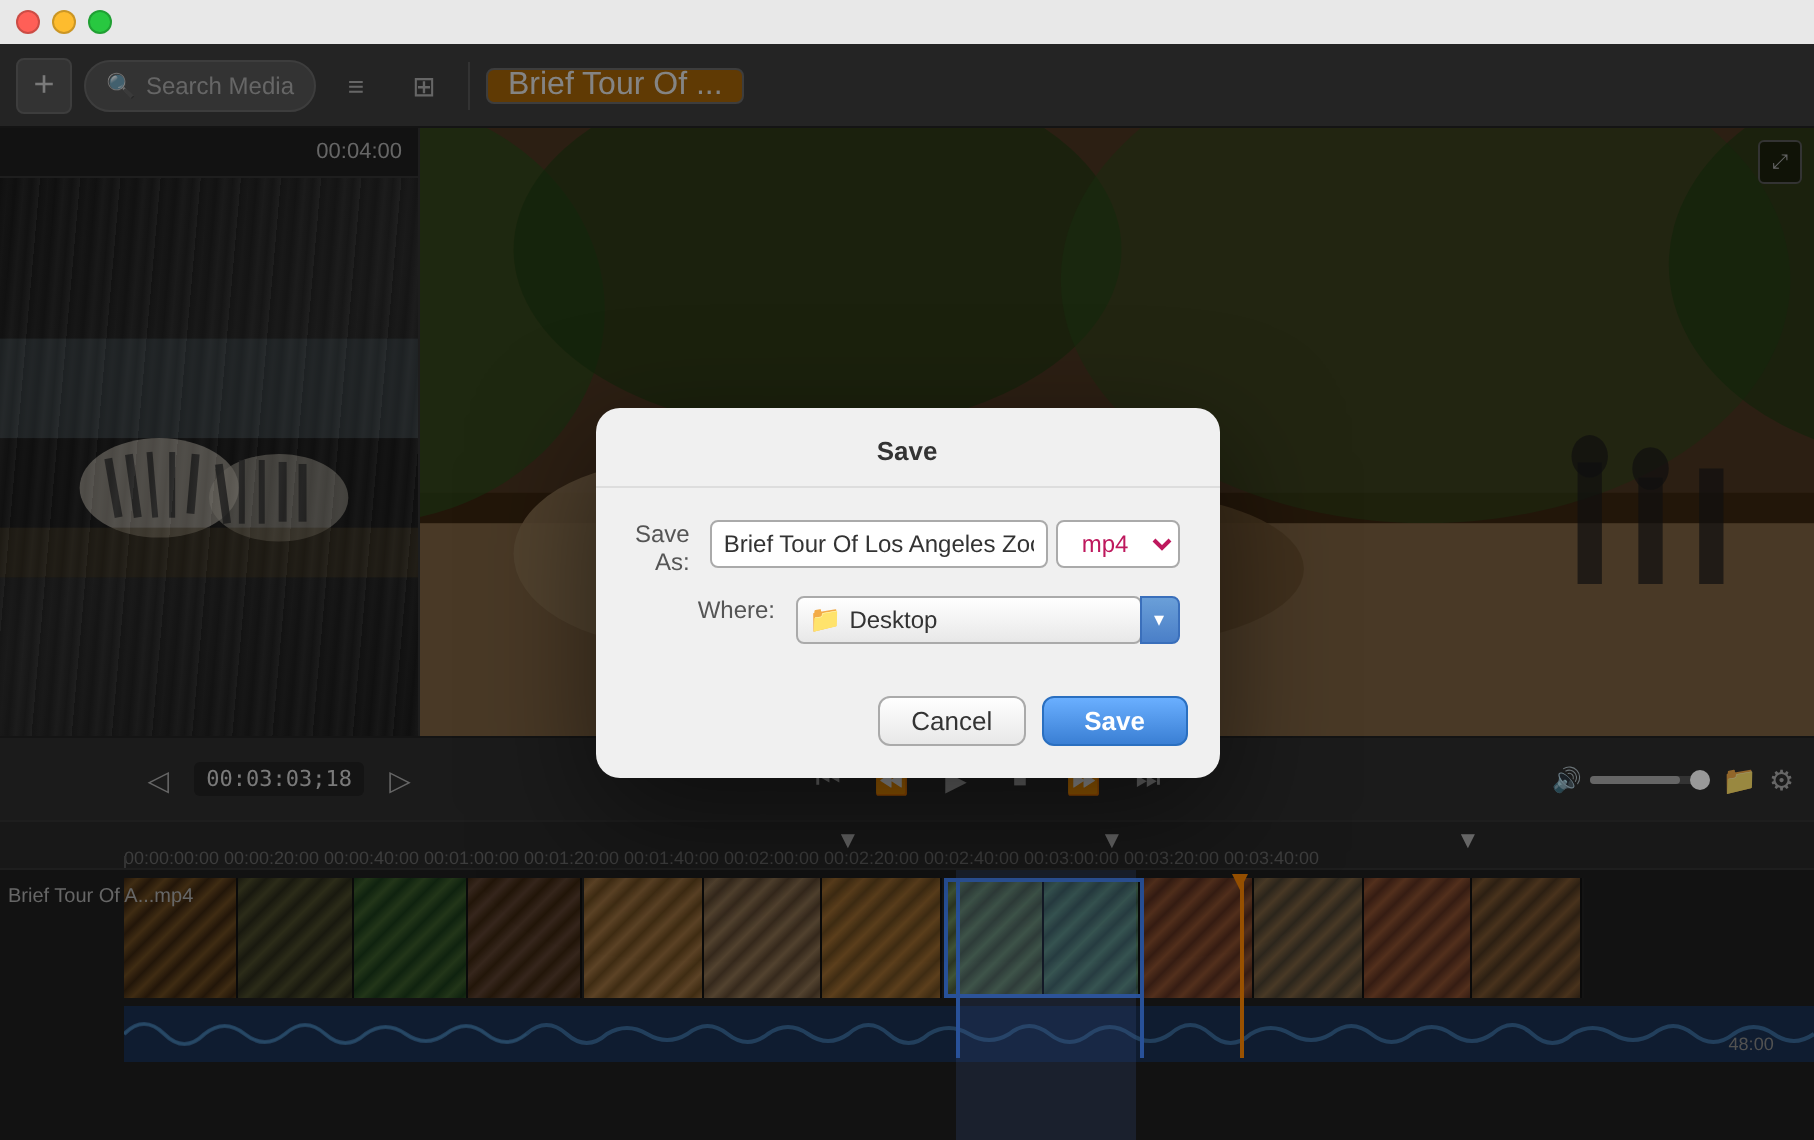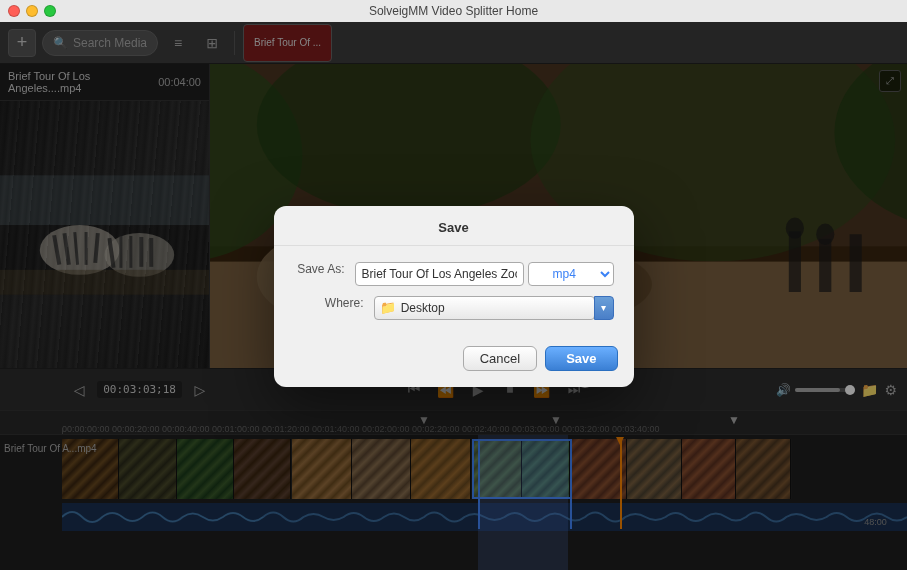--- a/index.html
+++ b/index.html
@@ -76,27 +76,27 @@
       font-size: 14px;
       display: flex; align-items: center; justify-content: center;
       cursor: pointer;
     }
     .toolbar-divider {
       width: 1px; height: 24px;
       background: #555;
       margin: 0 2px;
     }
     .toolbar-tab {
-      background: #7f1d1d;
+      background: #a16207;
       border: 1px solid #666;
       border-radius: 4px;
-      height: 38px;
+      height: 18px;
       padding: 0 10px;
       color: #ddd;
-      font-size: 10px;
+      font-size: 16px;
       display: flex; align-items: center;
       cursor: pointer;
     }
 
     
     .main-area {
       display: flex;
       height: calc(570px - 22px - 42px - 42px - 160px);
     }
 
@@ -326,21 +326,21 @@
       top: 22px; left: 0; right: 0; bottom: 0;
       background: rgba(0,0,0,0.4);
       display: flex;
       align-items: center;
       justify-content: center;
       z-index: 100;
     }
     .modal-dialog {
       background: #f0f0f0;
       border-radius: 12px;
-      width: 360px;
+      width: 312px;
       box-shadow: 0 20px 60px rgba(0,0,0,0.5);
       padding: 0 0 16px 0;
       font-family: -apple-system, BlinkMacSystemFont, sans-serif;
     }
     .modal-title-bar {
       text-align: center;
       padding: 14px 0 10px;
       font-size: 13px;
       font-weight: 600;
       color: #333;
@@ -369,23 +369,23 @@
       padding: 0 6px;
       font-size: 12px;
       background: white;
       color: #333;
     }
     .modal-dropdown {
       height: 24px;
       background: white;
       border: 1px solid #aaa;
       border-radius: 4px;
-      color: #3b82f6;
+      color: #be185d;
       font-size: 12px;
-      padding: 0 20px;
+      padding: 0 8px;
       margin-left: 4px;
       cursor: pointer;
     }
     .modal-where {
       display: flex;
       align-items: center;
       flex: 1;
     }
     .where-select {
       flex: 1;
@@ -437,21 +437,20 @@
   </style>
 </head>
 <body>
 
 <div class="title-bar">
   <div class="title-bar-buttons">
     <div class="tb-btn tb-close"></div>
     <div class="tb-btn tb-min"></div>
     <div class="tb-btn tb-max"></div>
   </div>
-  <span class="title-text">SolveigMM Video Splitter Home</span>
 </div>
 
 <div class="toolbar">
   <div class="toolbar-add-btn">+</div>
   <div class="toolbar-search">
     <span>🔍</span>
     <span>Search Media</span>
   </div>
   <div class="toolbar-icon-btn">
     <span>≡</span>
@@ -460,21 +459,20 @@
     <span>⊞</span>
   </div>
   <div class="toolbar-divider"></div>
   <div class="toolbar-tab">Brief Tour Of ...</div>
 </div>
 
 <div class="main-area">
 
   <div class="left-panel">
     <div class="file-info">
-      <span class="file-name">Brief Tour Of Los Angeles....mp4</span>
       <span class="file-duration">00:04:00</span>
     </div>
     <div class="left-video">
       <div class="video-thumbnail">
         <div class="zebra-lines"></div>
 
         <svg width="210" height="120" viewBox="0 0 210 120">
           <rect width="210" height="120" fill="#1a1a1a"></rect>
 
           <rect x="0" y="0" width="210" height="50" fill="#8ca8b5" opacity="0.3"></rect>

